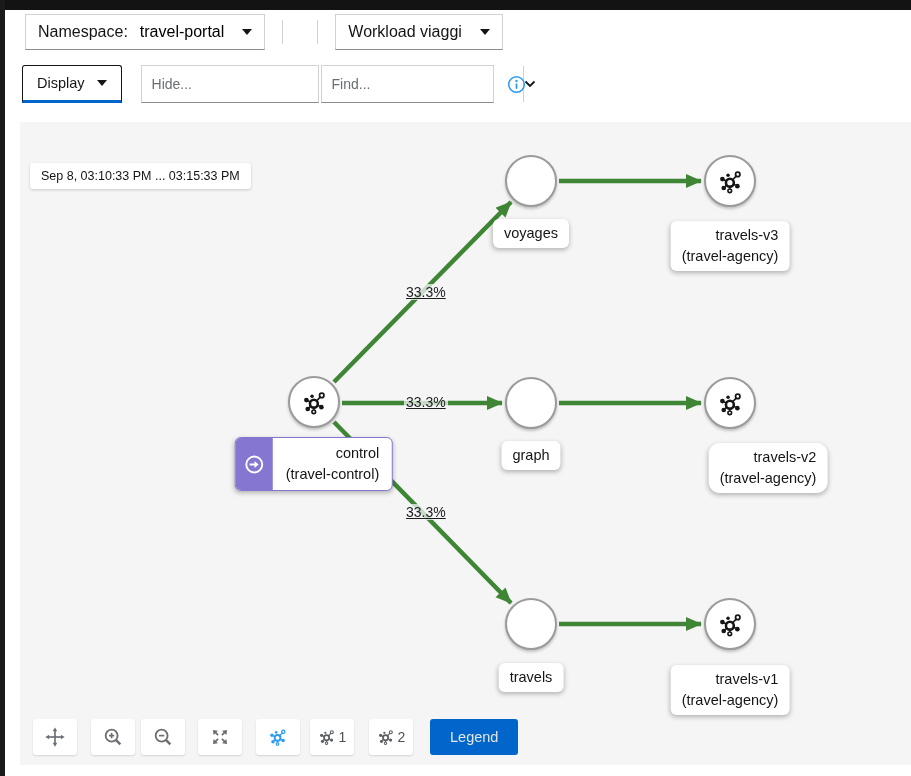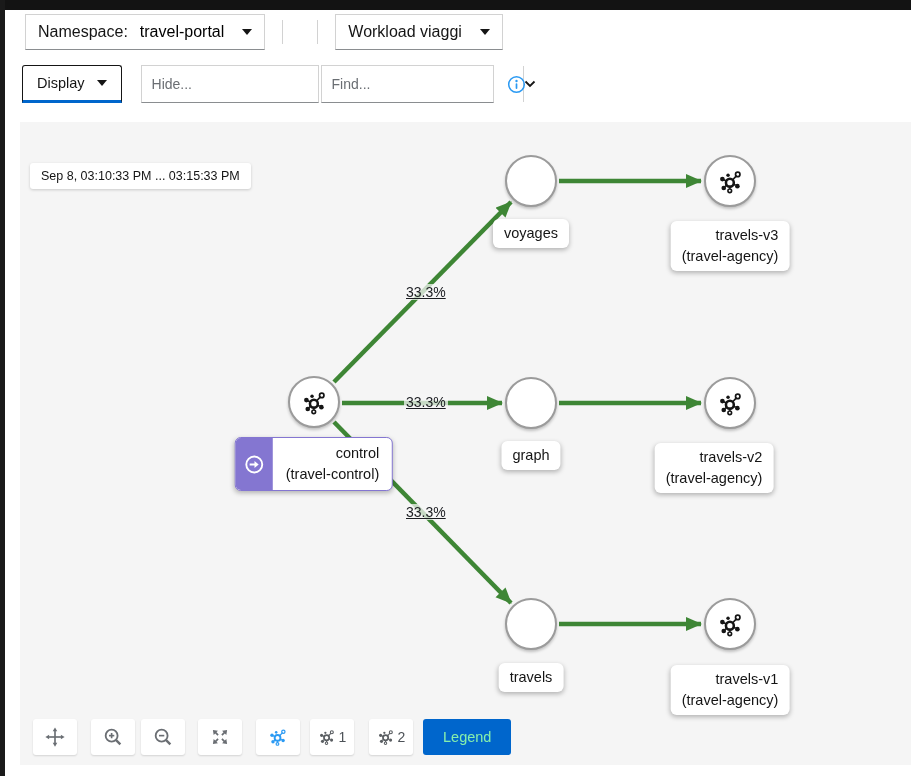--- a/index.html
+++ b/index.html
@@ -59,21 +59,21 @@
   .elabel { position:absolute; font-size:14px; color:#1b1d21; background:rgba(245,245,245,0.75);
     padding:0 2px; border-radius:2px; cursor:pointer;text-decoration:underline; }
 
   
   .controls { position:absolute; left:13px; bottom:10px; display:flex; align-items:center; }
   .gbtn { width:44px; height:36px; background:#fff; border:none; border-radius:3px;
     box-shadow:0 1px 2px rgba(0,0,0,0.14); display:flex; align-items:center; justify-content:center;
     cursor:pointer; gap:3px; font-family:"Liberation Sans", sans-serif; }
   .gbtn .num { font-size:14px; color:#4d5258; }
   .gbtn svg { display:block; }
-  .legend-btn { height:36px; padding:0 20px; margin-left:10px; background:#0066cc; color:#86efac;
+  .legend-btn { height:36px; padding:0 20px; margin-left:17px; background:#0066cc; color:#e5e5e5;
     border:none; border-radius:3px; font-size:14.5px; cursor:pointer;
     font-family:"Liberation Sans", sans-serif; }
 
   .mesh-gray { color:#5a5e62; }
   .mesh-blue { color:#2b9af3; }
 </style>
 </head>
 <body>
 
 <svg width="0" height="0" style="position:absolute">
@@ -219,21 +219,21 @@
     </div>
 
     <div class="nlabel" style="left:511px; top:97px;">voyages</div>
     <div class="nlabel" style="left:511px; top:319px;">graph</div>
     <div class="nlabel" style="left:511px; top:541px;">travels</div>
 
     <div class="nlabel" style="left:710px; top:99px;">
       <div>travels-v3</div>
         <div>(travel-agency)</div>
     </div>
-    <div class="nlabel" style="left:694px; top:321px;">
+    <div class="nlabel" style="left:748px; top:321px;border-radius:11px;">
       <div>travels-v2</div>
         <div>(travel-agency)</div>
     </div>
     <div class="nlabel" style="left:710px; top:543px;">
       <div>travels-v1</div>
         <div>(travel-agency)</div>
     </div>
 
     <div class="controls">
       <button class="gbtn">

